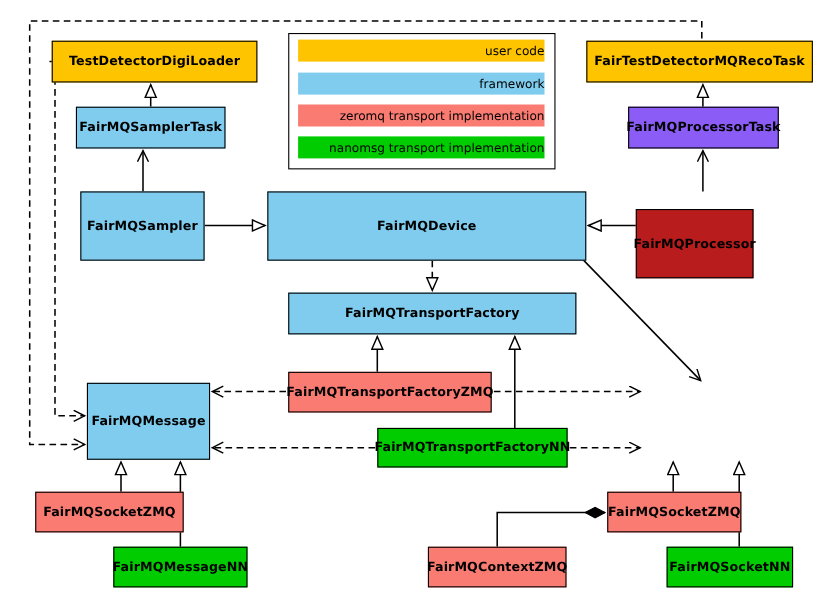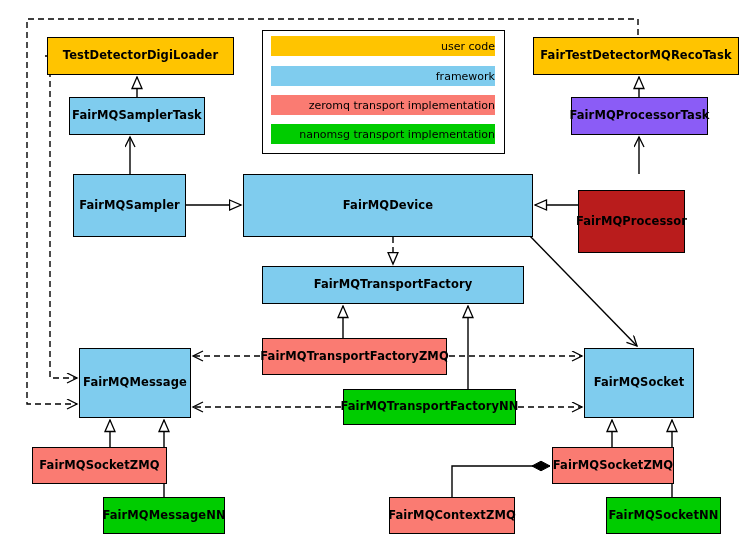--- a/index.html
+++ b/index.html
@@ -160,23 +160,20 @@
   </div>
 
   <div class="node" style="left:343px; top:389px; width:173px; height:36px; background:#00CC00;">
     <span>FairMQTransportFactoryNN</span>
   </div>
 
   <div class="node abstract" style="left:79px; top:348px; width:112px; height:70px; background:#7FCCEE;">
     <span>FairMQMessage</span>
   </div>
 
-  <div class="node abstract" style="left:584px; top:348px; width:110px; height:70px; background:#7FCCEE;">
-    <span>FairMQSocket</span>
-  </div>
 
   <div class="node" style="left:32px; top:447px; width:135px; height:37px; background:#FA7B72;">
     <span>FairMQSocketZMQ</span>
   </div>
 
   <div class="node" style="left:103px; top:497px; width:122px; height:37px; background:#00CC00;">
     <span>FairMQMessageNN</span>
   </div>
 
   <div class="node" style="left:552px; top:447px; width:122px; height:37px; background:#FA7B72;">

